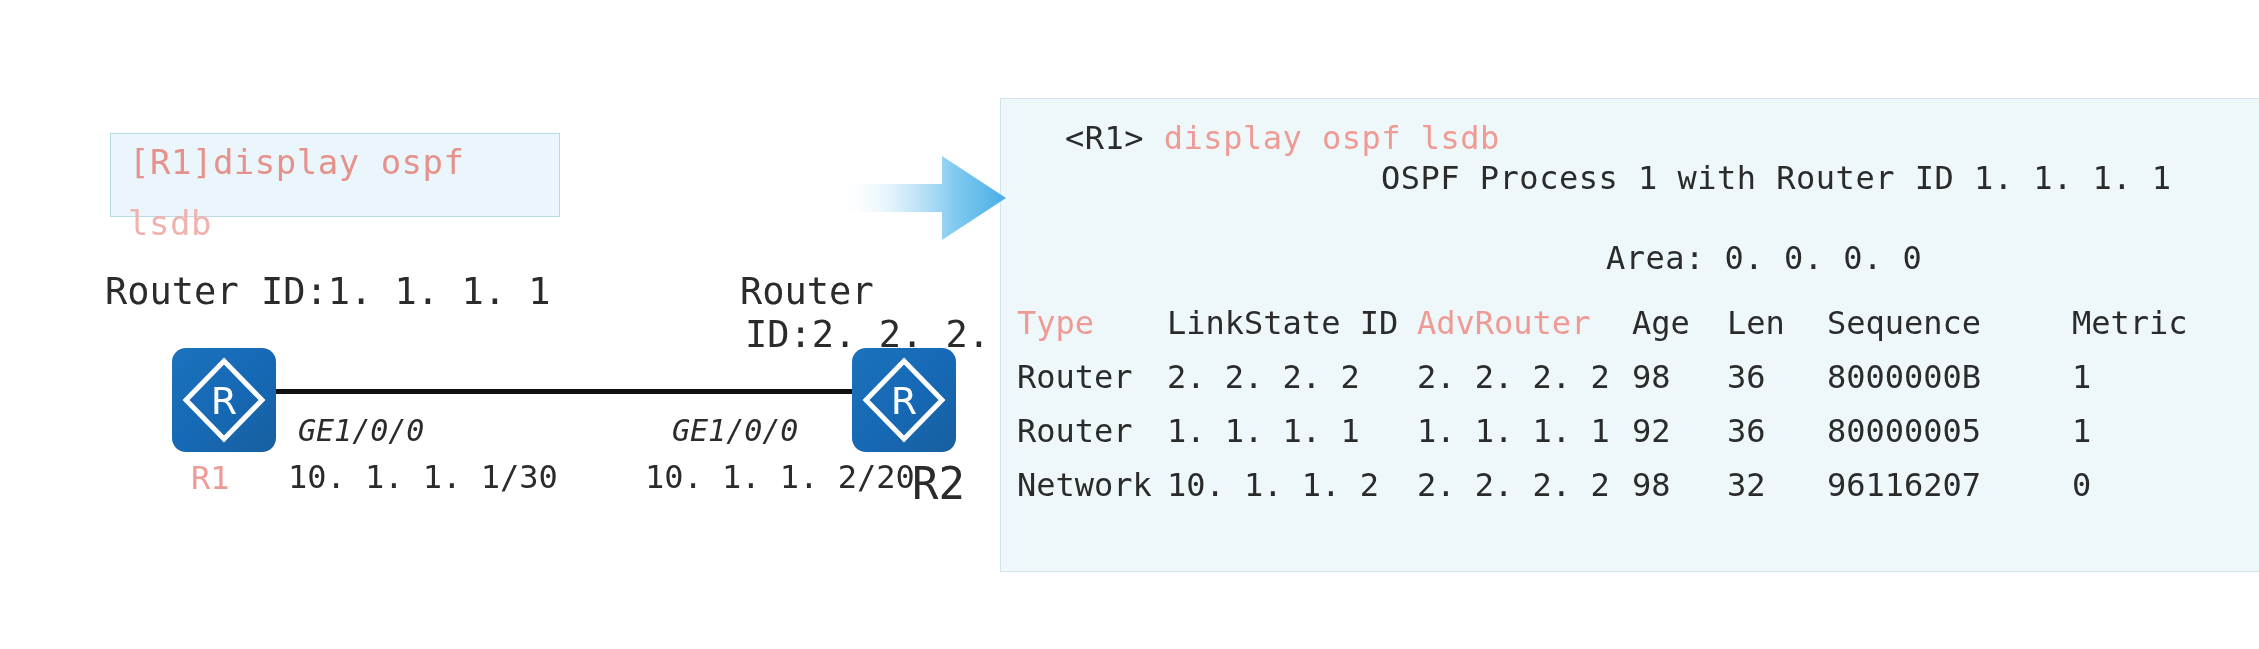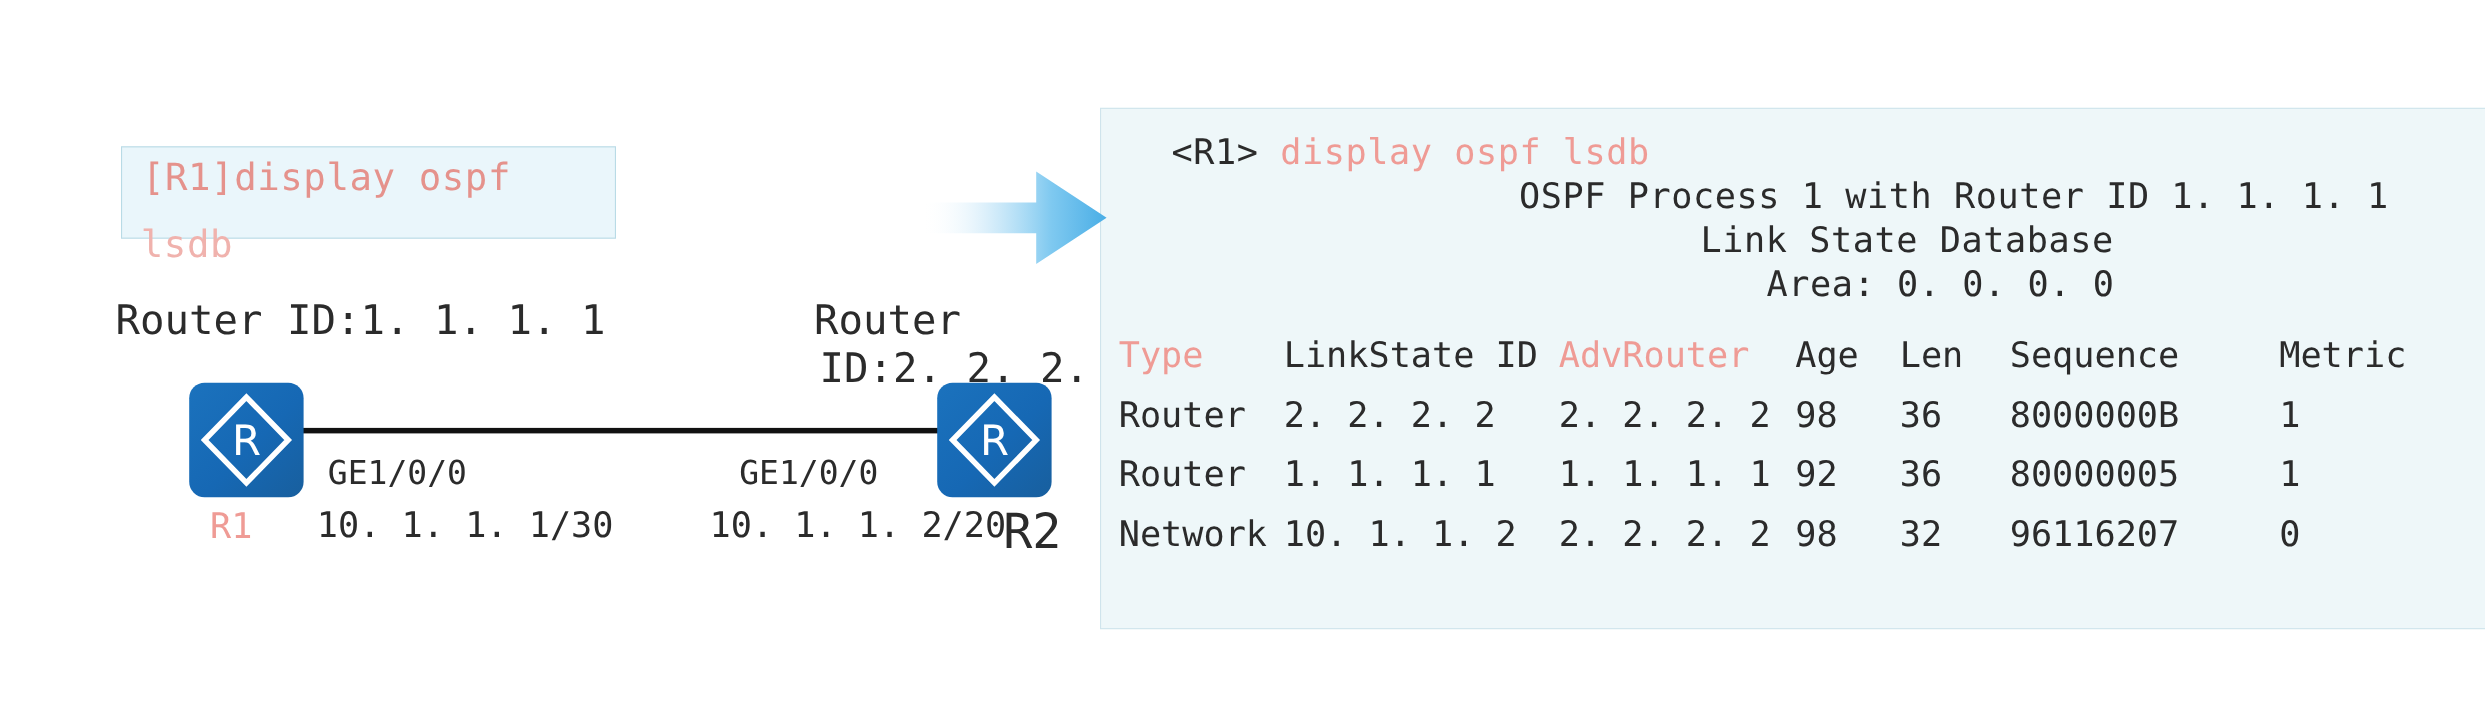--- a/index.html
+++ b/index.html
@@ -90,20 +90,21 @@
     height: 5px;
     background: #111111;
     z-index: 1;
   }
 
   
   .iface-label {
     font-size: 30px;
     color: #2b2b2b;
     white-space: pre;
+    font-style: italic;
   }
   #iface-left  { left: 298px; top: 413px; }
   #iface-right { left: 672px; top: 413px; }
   .ip-label {
     font-size: 32px;
     color: #2b2b2b;
     white-space: pre;
   }
   #ip-left  { left: 288px; top: 458px; }
   #ip-right { left: 645px; top: 458px; }
@@ -232,21 +233,20 @@
   </defs>
   <path d="M0,34 L104,34 L104,6 L168,48 L104,90 L104,62 L0,62 Z" fill="url(#arrGrad)"></path>
 </svg>
 
 <div class="abs" id="terminal-panel">
 
   <div class="term-line mono" id="term-prompt"><span class="prompt-host">&lt;R1&gt;</span><span class="prompt-sep"> </span><span class="prompt-cmd">display ospf lsdb</span></div>
 
   <div class="term-line mono" id="term-proc">OSPF Process 1 with Router ID 1. 1. 1. 1</div>
 
-  <div class="term-line mono" id="term-lsdb">Link State Database</div>
 
   <div class="term-line mono" id="term-area">Area: 0. 0. 0. 0</div>
 
   <table id="term-table">
     <thead>
       <tr>
         <th class="col-type hl">Type</th>
         <th class="col-lsid">LinkState ID</th>
         <th class="col-adv hl">AdvRouter</th>
         <th class="col-age">Age</th>

